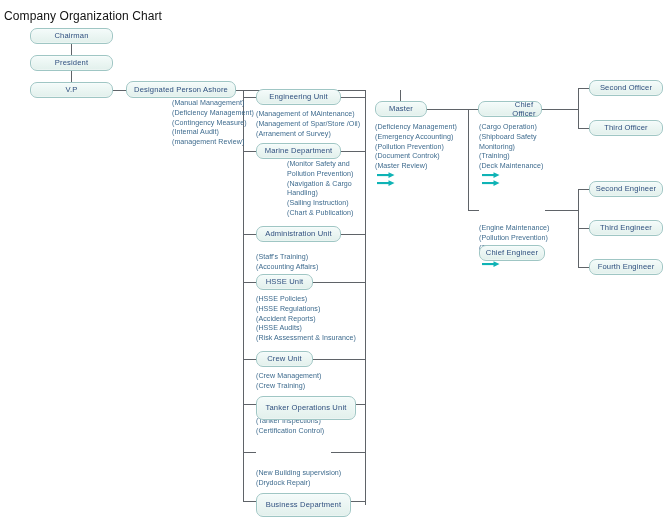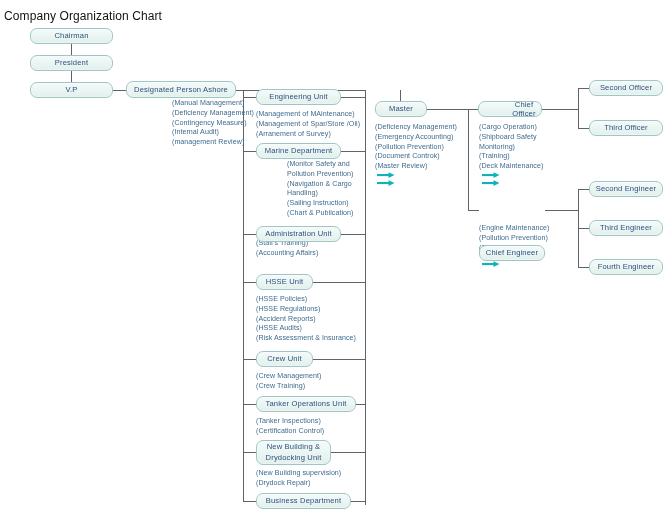--- a/index.html
+++ b/index.html
@@ -140,26 +140,22 @@
   <div class="node" style="left:30px; top:55px; width:83px; height:16px;">President</div>
   <div class="node" style="left:30px; top:82px; width:83px; height:16px;">V.P</div>
 
   <div class="node" style="left:126px; top:81px; width:110px; height:17px;">Designated Person Ashore</div>
 
   <div class="node" style="left:256px; top:89px; width:85px; height:16px;">Engineering Unit</div>
   <div class="node" style="left:256px; top:143px; width:85px; height:16px;">Marine Department</div>
   <div class="node" style="left:256px; top:226px; width:85px; height:16px;">Administration Unit</div>
   <div class="node" style="left:256px; top:274px; width:57px; height:16px;">HSSE Unit</div>
   <div class="node" style="left:256px; top:351px; width:57px; height:16px;">Crew Unit</div>
-  <div class="node" style="left:256px; top:396px; width:100px; height:16px;">Tanker Operations Unit</div>
-  <div class="node two-line" style="left:256px; top:440px; width:75px; height:25px; flex-direction:column;">
-    <span>New Building &amp;</span>
-    <span>Drydocking Unit</span>
-  </div>
-  <div class="node" style="left:256px; top:493px; width:95px; height:16px;">Business Department</div>
+  <div class="node" style="left:256px; top:396px; width:100px; height:24px;">Tanker Operations Unit</div>
+  <div class="node" style="left:256px; top:493px; width:95px; height:24px;">Business Department</div>
 
   <div class="node" style="left:375px; top:101px; width:52px; height:16px;">Master</div>
   <div class="node" style="left:478px; top:101px; width:64px; height:16px;padding-left:28px;">Chief Officer</div>
   <div class="node" style="left:479px; top:202px; width:66px; height:16px;margin-top:43px;">Chief Engineer</div>
 
   <div class="node" style="left:589px; top:80px; width:74px; height:16px;">Second Officer</div>
   <div class="node" style="left:589px; top:120px; width:74px; height:16px;">Third Officer</div>
   <div class="node" style="left:589px; top:181px; width:74px; height:16px;">Second Engineer</div>
   <div class="node" style="left:589px; top:220px; width:74px; height:16px;">Third Engineer</div>
   <div class="node" style="left:589px; top:259px; width:74px; height:16px;">Fourth Engineer</div>
@@ -180,21 +176,21 @@
 
   <div class="details" style="left:256px; top:160px;margin-left:31px;">
     <div>(Monitor Safety and</div>
     <div>Pollution Prevention)</div>
     <div>(Navigation &amp; Cargo</div>
     <div>Handling)</div>
     <div>(Sailing Instruction)</div>
     <div>(Chart &amp; Publication)</div>
   </div>
 
-  <div class="details" style="left:256px; top:239px;">
+  <div class="details" style="left:256px; top:253px;">
     <div>(Staff's Training)</div>
     <div>(Accounting Affairs)</div>
   </div>
 
   <div class="details" style="left:256px; top:295px;">
     <div>(HSSE Policies)</div>
     <div>(HSSE Regulations)</div>
     <div>(Accident Reports)</div>
     <div>(HSSE Audits)</div>
     <div>(Risk Assessment &amp; Insurance)</div>

